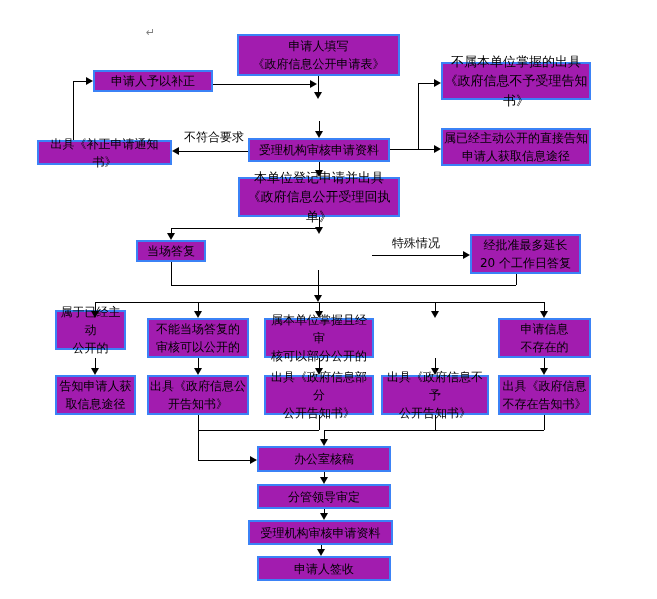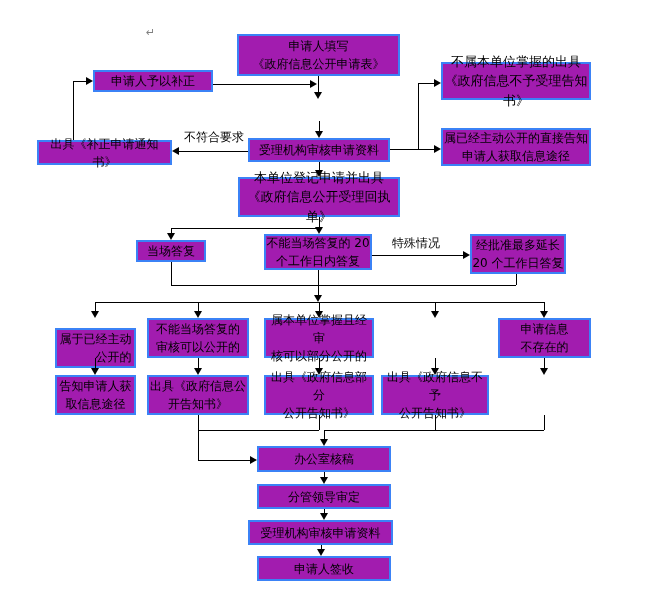--- a/index.html
+++ b/index.html
@@ -34,42 +34,42 @@
   <div class="box" style="left:93px;top:70px;width:120px;height:22px;">申请人予以补正</div>
   <div class="box" style="left:37px;top:140px;width:135px;height:25px;">出具《补正申请通知书》</div>
   <div class="box" style="left:248px;top:138px;width:142px;height:24px;">受理机构审核申请资料</div>
   <div class="box small" style="left:441px;top:62px;width:150px;height:38px;">不属本单位掌握的出具
 《政府信息不予受理告知书》</div>
   <div class="box small" style="left:238px;top:177px;width:162px;height:40px;">本单位登记申请并出具
 《政府信息公开受理回执单》</div>
   <div class="box" style="left:441px;top:128px;width:150px;height:38px;">属已经主动公开的直接告知
 申请人获取信息途径</div>
   <div class="box" style="left:136px;top:240px;width:70px;height:22px;">当场答复</div>
-  <div class="box" style="left:264px;top:234px;width:108px;height:36px;">不能当场答复的 20
-个工作日内答复</div>
-  <div class="box" style="left:470px;top:234px;width:96px;height:40px;">经批准最多延长
+  <div class="box" style="left:470px;top:234px;width:111px;height:40px;">经批准最多延长
 20 个工作日答复</div>
 
-  <div class="box" style="left:55px;top:328px;width:81px;height:40px;text-align:right;">属于已经主动
+  <div class="box" style="left:55px;top:310px;width:71px;height:40px;">属于已经主动
 公开的</div>
   <div class="box" style="left:147px;top:318px;width:102px;height:40px;">不能当场答复的
 审核可以公开的</div>
   <div class="box" style="left:264px;top:318px;width:110px;height:40px;">属本单位掌握且经审
 核可以部分公开的</div>
   <div class="box" style="left:55px;top:375px;width:81px;height:40px;">告知申请人获
 取信息途径</div>
 
   <div class="box" style="left:498px;top:318px;width:93px;height:40px;">申请信息
 不存在的</div>
   <div class="box" style="left:147px;top:375px;width:102px;height:40px;">出具《政府信息公
 开告知书》</div>
   <div class="box" style="left:264px;top:375px;width:110px;height:40px;">出具《政府信息部分
 公开告知书》</div>
   <div class="box" style="left:381px;top:375px;width:108px;height:40px;">出具《政府信息不予
 公开告知书》</div>
+  <div class="box" style="left:498px;top:375px;width:93px;height:40px;">出具《政府信息
+不存在告知书》</div>
 
   <div class="box" style="left:257px;top:446px;width:134px;height:26px;">办公室核稿</div>
   <div class="box" style="left:257px;top:484px;width:134px;height:25px;">分管领导审定</div>
   <div class="box" style="left:248px;top:520px;width:145px;height:25px;">受理机构审核申请资料</div>
   <div class="box" style="left:257px;top:556px;width:134px;height:25px;">申请人签收</div>
 
   <span class="elabel" style="left:184px;top:129px;">不符合要求</span>
   <span class="elabel" style="left:392px;top:235px;">特殊情况</span>
 
   <div class="vline" style="left:318px;top:76px;height:16px;"></div>

